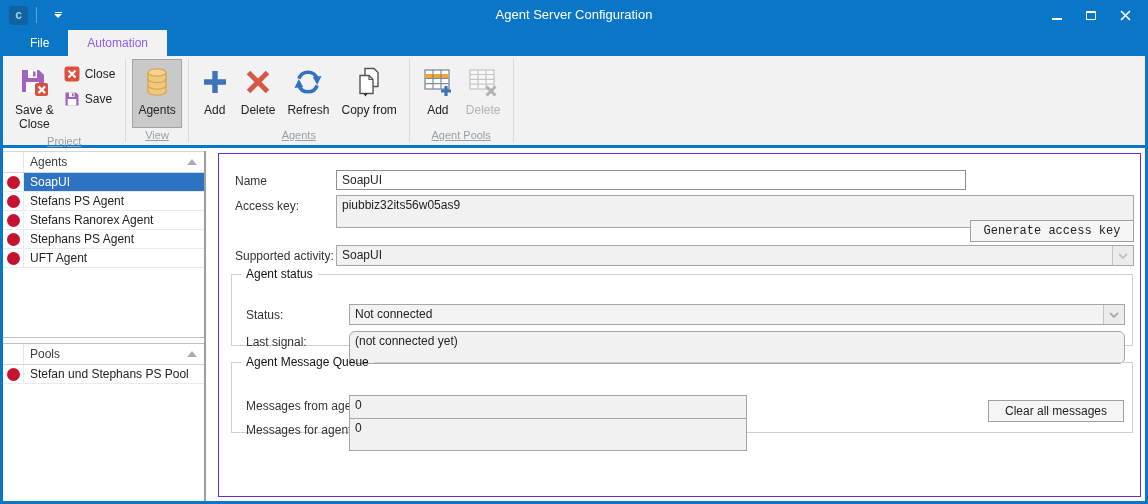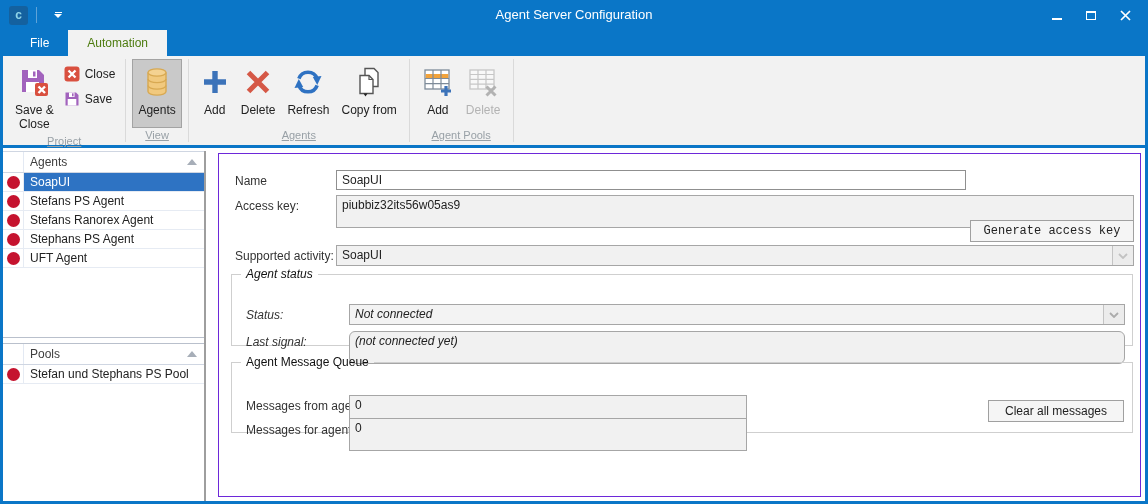--- a/index.html
+++ b/index.html
@@ -17,21 +17,21 @@
   .qat-arrow .tri { width:0; height:0; border-left:4px solid transparent; border-right:4px solid transparent; border-top:4px solid #fff; }
   .title-text { position:absolute; left:0; right:0; top:0; height:30px; line-height:30px; text-align:center; color:#fff; font-size:13px; pointer-events:none; }
   .wincontrols { position:absolute; right:8px; top:0; height:30px; display:flex; align-items:center; gap:4px; }
   .winbtn { width:30px; height:24px; display:flex; align-items:center; justify-content:center; }
   .glyph-min { width:10px; height:2px; background:#fff; margin-top:8px; }
   .glyph-max { width:10px; height:9px; border:1px solid #fff; border-top:2px solid #fff; }
 
   
   .tabrow { position:absolute; left:-3px; right:-3px; top:30px; height:26px; background:#0a76c7; display:flex; align-items:flex-end; padding-left:11px; }
   .tab { padding:0 19px; height:26px; line-height:26px; color:#fff; font-size:12px; cursor:default; }
-  .tab.active { background:#f2f2f2; color:#4d7c0f; }
+  .tab.active { background:#f2f2f2; color:#8b5cf6; }
 
   
   .ribbon { position:absolute; left:0; right:0; top:56px; height:92px; background:#f2f2f2; border-bottom:3px solid #0a76c7; display:flex; }
   .rgroup { display:flex; flex-direction:column; padding:1px 2px 0 2px; }
   .rgroup-content { flex:1; display:flex; align-items:stretch; padding:2px 4px 0 4px; }
   .rgroup-label { text-align:center; color:#98a0a6; font-size:11px; height:17px; line-height:15px;text-decoration:underline; }
   .rsep { width:1px; background:#dadada; margin:3px 0; }
 
   .rbtn-big { display:flex; flex-direction:column; align-items:center; justify-content:flex-start; padding:4px 5px 2px 5px; border:1px solid transparent; cursor:default; }
   .rbtn-big .iconbox { height:36px; display:flex; align-items:center; justify-content:center; }
@@ -313,21 +313,21 @@
       <div class="flabel" style="left:16px; top:92px;">Supported activity:</div>
       <div class="combo" style="left:117px; top:91px; right:6px;">
         <span>SoapUI</span>
         <span class="chev">
           <svg width="10" height="6" viewBox="0 0 10 6">
               <path d="M1 1 L5 5 L9 1" fill="none" stroke="#c2c2c2" stroke-width="1.8"></path>
             </svg>
         </span>
       </div>
 
-      <fieldset class="gbox" style="left:12px; right:7px; top:113px; height:79px;font-style:italic;">
+      <fieldset class="gbox" style="left:12px; right:7px; top:113px; height:79px;">
         <legend>Agent status</legend>
         <div class="flabel" style="left:14px; top:24px;">Status:</div>
         <div class="combo" style="left:117px; top:23px; right:7px; background:#f3f3f3;">
           <span>Not connected</span>
           <span class="chev">
             <svg width="10" height="6" viewBox="0 0 10 6">
                 <path d="M1 1 L5 5 L9 1" fill="none" stroke="#ababab" stroke-width="1.8"></path>
               </svg>
           </span>
         </div>

